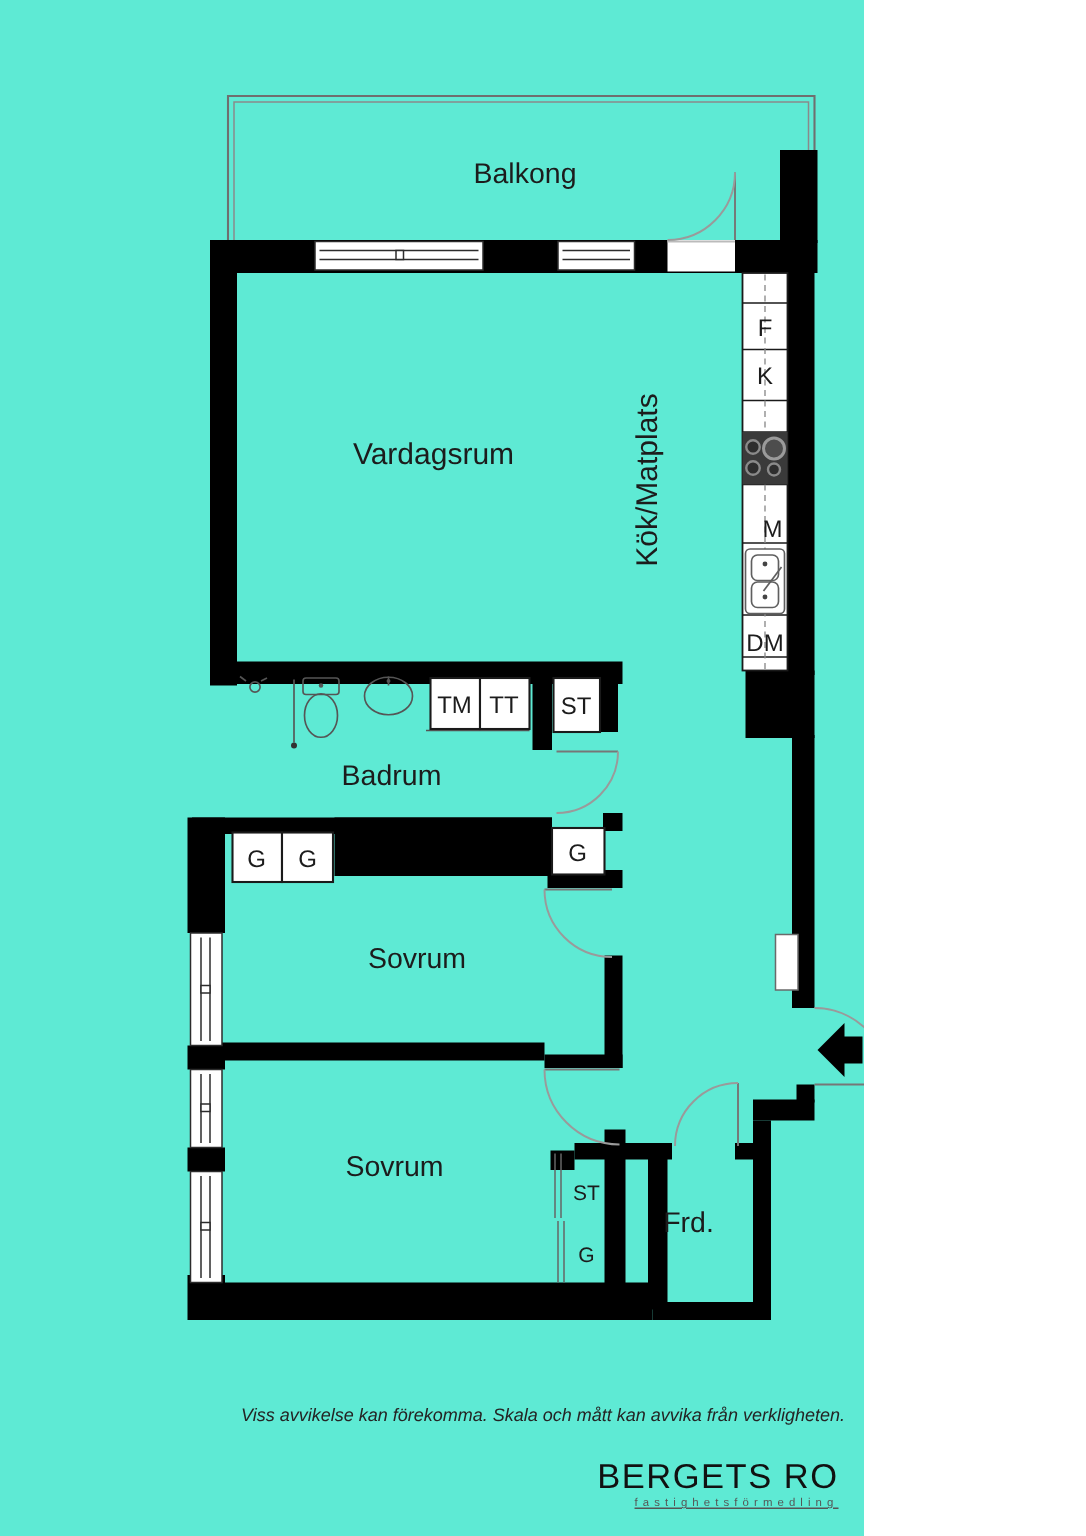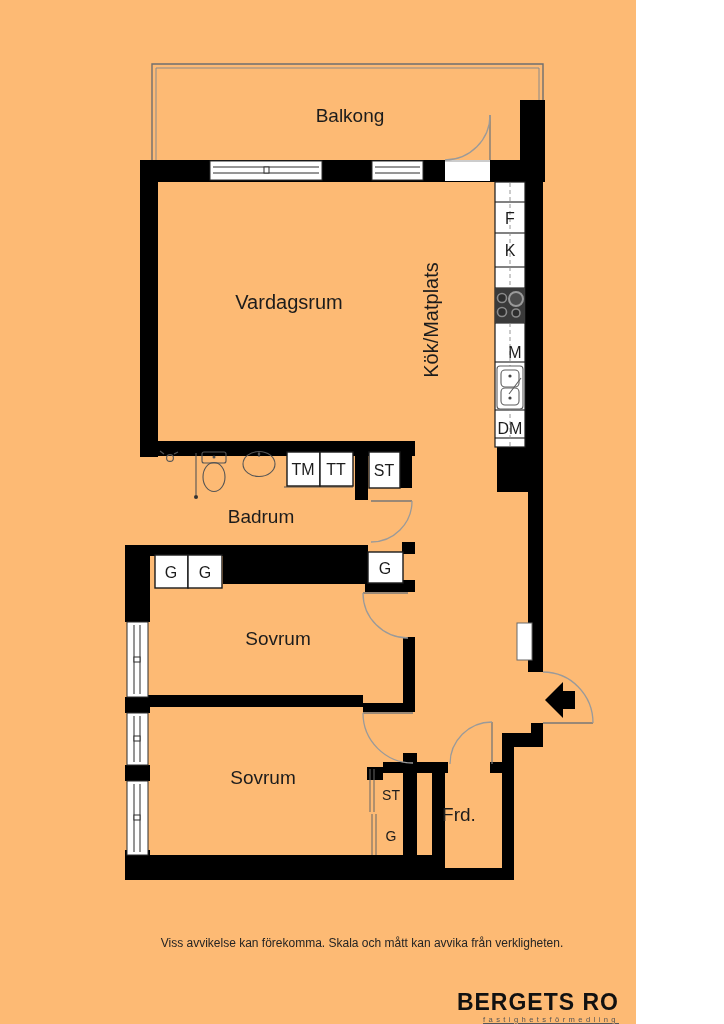--- a/index.html
+++ b/index.html
@@ -1,27 +1,27 @@
 <!DOCTYPE html>
 <html><head>
 <meta charset="utf-8">
 <style>
   html,body{margin:0;padding:0;background:#ffffff;}
-  #page{position:relative;width:636px;height:1024px;background:#fdba74;overflow:hidden;
+  #page{position:relative;width:576px;height:1024px;background:#5eead4;overflow:hidden;
         font-family:"Liberation Sans",sans-serif;}
   #plan-svg{position:absolute;left:0;top:0;}
   svg text{fill:#1c1c1c;font-family:"Liberation Sans",sans-serif;}
   .room-label{font-size:19px;}
   .big-label{font-size:20px;}
   .cell-label{font-size:16px;}
   .small-label{font-size:14px;}
   #disclaimer{position:absolute;left:0;top:936px;width:724px;text-align:center;
-              font-size:12px;color:#242424;}
+              font-size:12px;color:#242424;font-style:italic;}
   #brand{position:absolute;right:17px;top:972px;width:200px;text-align:right;color:#111;}
-  #brand-name{font-size:23px;font-weight:bold;letter-spacing:1px;line-height:24px;margin-top:18px;}
+  #brand-name{font-size:23px;font-weight:normal;letter-spacing:1px;line-height:24px;}
   #brand-tagline{font-size:7.6px;letter-spacing:3.4px;color:#555;margin-top:1px;
                  white-space:nowrap;text-align:right;text-decoration:underline;}
 </style>
 </head>
 <body>
 
 <div id="page">
 
 <svg id="plan-svg" width="724" height="1024" viewBox="0 0 724 1024" xmlns="http://www.w3.org/2000/svg">
 

